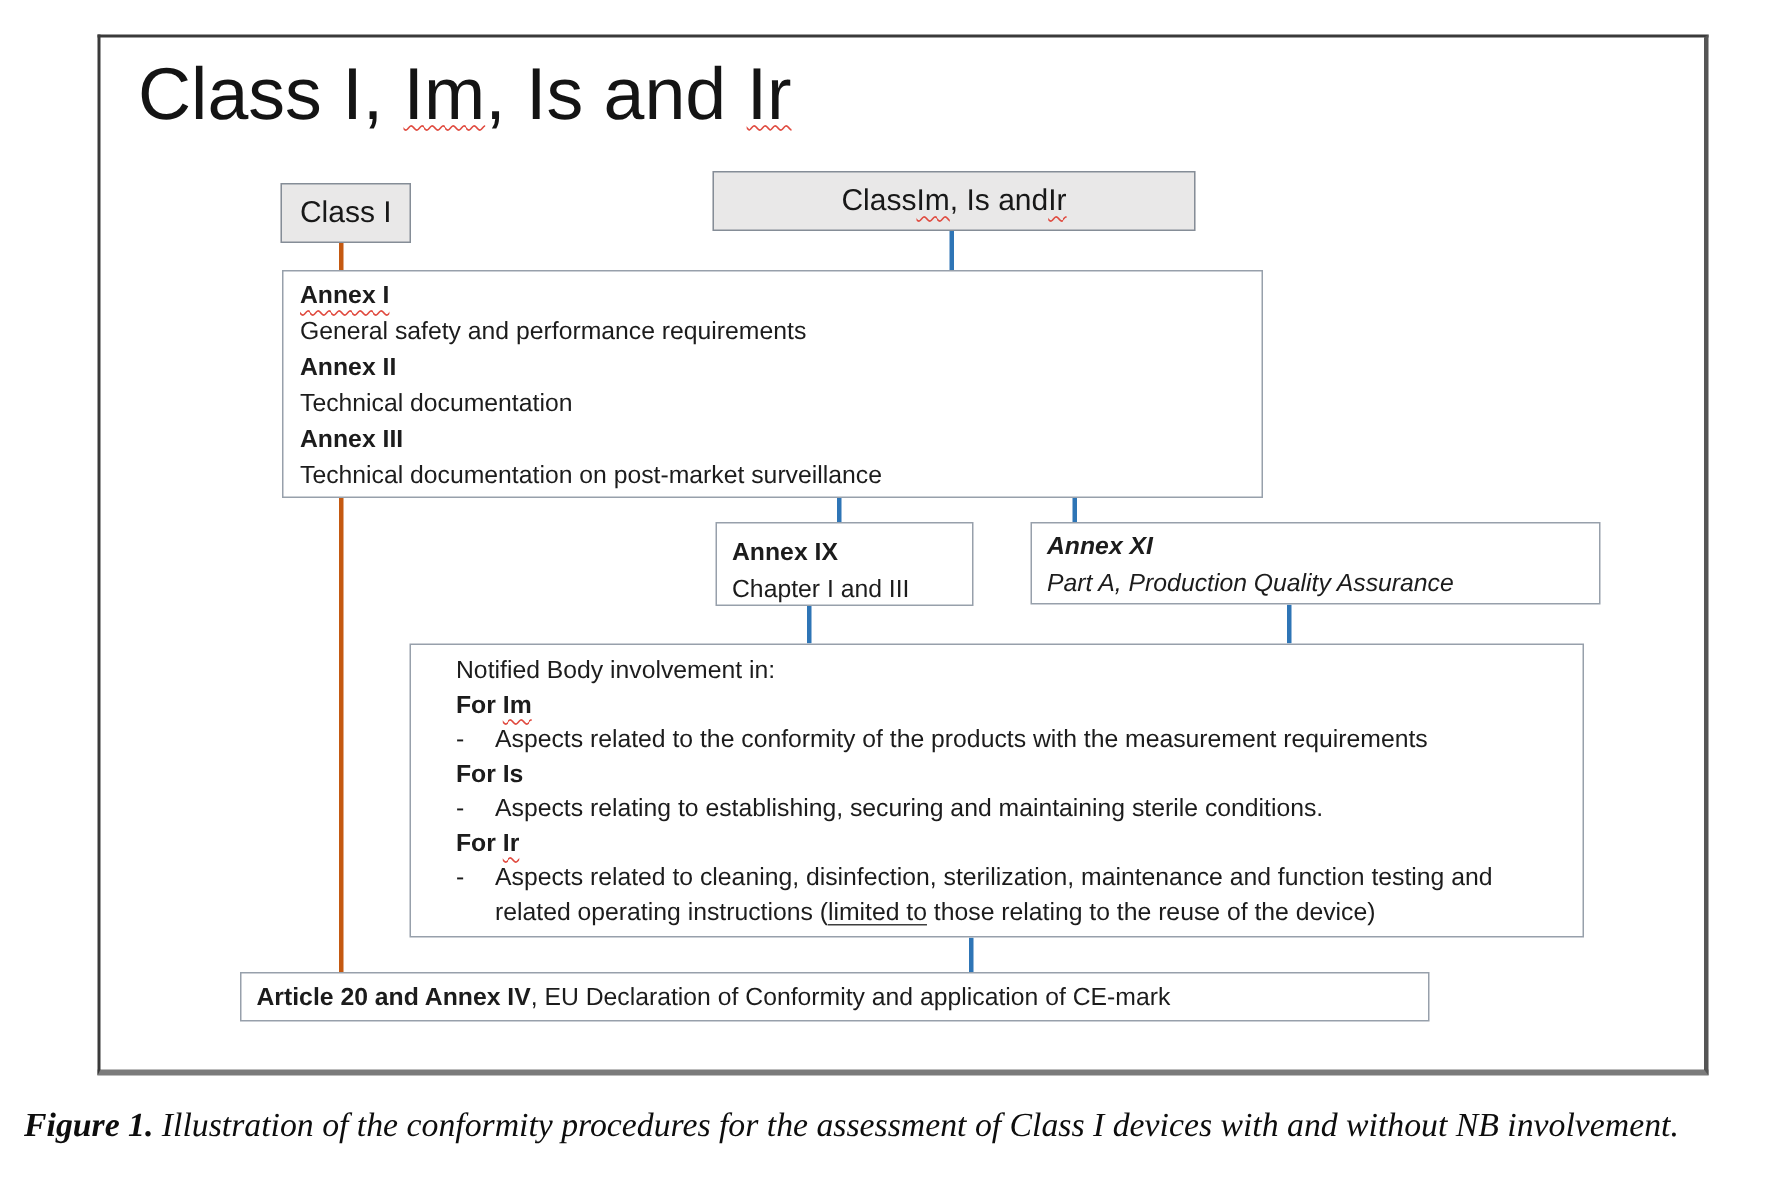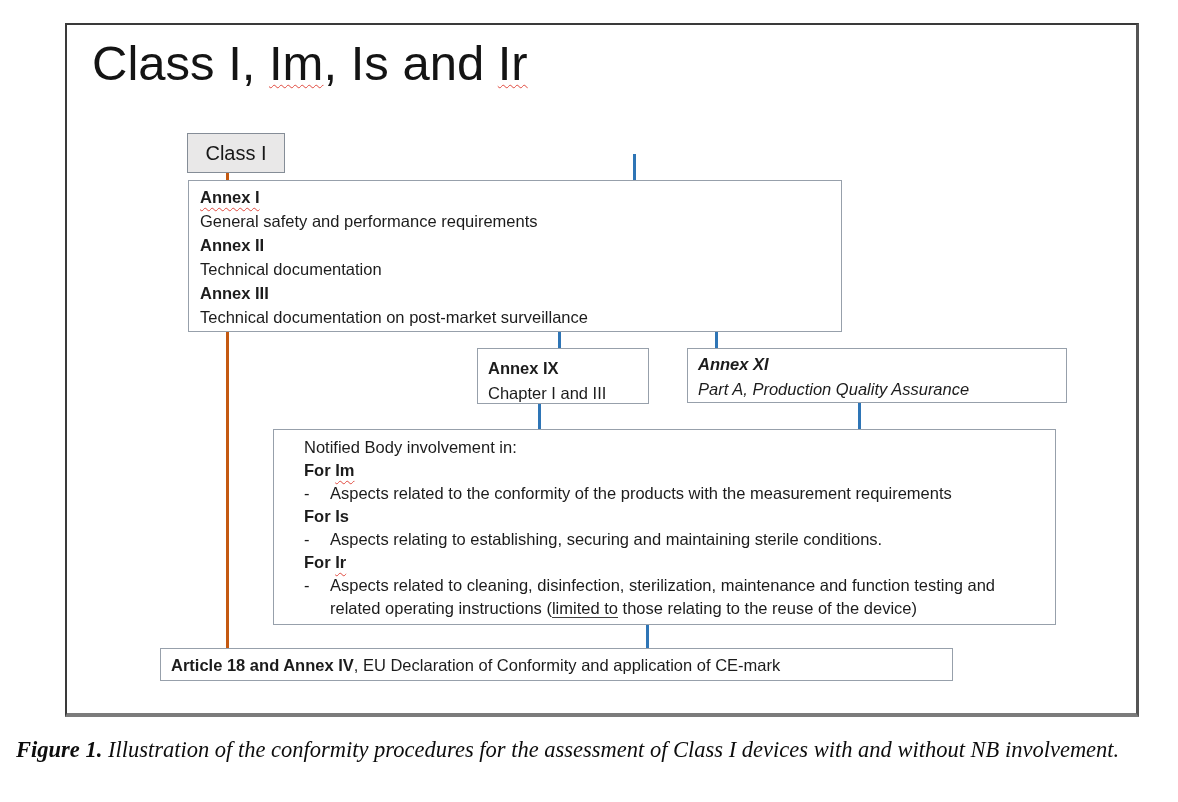--- a/index.html
+++ b/index.html
@@ -23,21 +23,21 @@
         border:1.5px solid #858d97;display:flex;align-items:center;justify-content:center;
         font-size:20px;color:#181818;}
 
   .annexBox{left:188px;top:180px;width:654px;height:152px;padding:4px 11px;line-height:24px;}
   .annexIx{left:477px;top:348px;width:172px;height:56px;padding:7px 10px;line-height:25px;}
   .annexXi{left:687px;top:348px;width:380px;height:55px;padding:3px 10px;line-height:25px;font-style:italic;}
   .nbBox{left:273px;top:429px;width:783px;height:196px;padding:6px 30px;line-height:23px;}
   .articleBox{left:160px;top:648px;width:793px;height:33px;display:flex;align-items:center;
               padding:0 10px;line-height:18px;}
 
-  .classI{left:187px;top:133px;width:98px;height:40px;}
+  .classI{left:187px;top:122px;width:87px;height:40px;}
   .classIm{left:475px;top:114px;width:322px;height:40px;}
 
   
   .conn{position:absolute;width:3px;}
   .c-o1{left:226px;top:157px;height:23px;}
   .c-o2{left:226px;top:332px;height:316px;}
   .c-b1{left:633px;top:154px;height:27px;}
   .c-b2{left:558px;top:332px;height:17px;}
   .c-b3{left:715px;top:332px;height:16px;}
   .c-b4{left:538px;top:404px;height:25px;}
@@ -77,20 +77,26 @@
   <div class="conn c-b2 blue" style="background: rgb(46, 117, 182);"></div>
   <div class="conn c-b3 blue" style="background: rgb(46, 117, 182);"></div>
   <div class="conn c-b4 blue" style="background: rgb(46, 117, 182);"></div>
   <div class="conn c-b5 blue" style="background: rgb(46, 117, 182);"></div>
   <div class="conn c-b6 blue" style="background: rgb(46, 117, 182);"></div>
 
   <div class="gbox classI" style="background: rgb(233, 232, 232);">
       <span>Class I</span>
     </div>
 
+  <div class="gbox classIm" style="background: rgb(233, 232, 232);">
+      <span>Class </span>
+      <span class="w">Im</span>
+      <span>, Is and </span>
+      <span class="w">Ir</span>
+    </div>
 
   <div class="dbox annexBox">
       <div class="line"><span class="b w">Annex I</span></div>
       <div class="line"><span>General safety and performance requirements</span></div>
       <div class="line"><span class="b">Annex II</span></div>
       <div class="line"><span>Technical documentation</span></div>
       <div class="line"><span class="b">Annex III</span></div>
       <div class="line"><span>Technical documentation on post-market surveillance</span></div>
     </div>
 
@@ -117,18 +123,18 @@
         <div class="bc"><span>Aspects relating to establishing, securing and maintaining sterile conditions.</span></div>
       </div>
       <div class="line"><span class="b">For </span><span class="b w">Ir</span></div>
       <div class="line bl">
         <span class="dash">-</span>
         <div class="bc"><span>Aspects related to cleaning, disinfection, sterilization, maintenance and function testing and related operating instructions (</span><span class="u">limited to</span><span> those relating to the reuse of the device)</span></div>
       </div>
     </div>
 
   <div class="dbox articleBox">
-    <div><span class="b">Article 18 and Annex IV</span><span>, EU Declaration of Conformity and application of CE-mark</span></div>
+    <div><span class="b">Article 20 and Annex IV</span><span>, EU Declaration of Conformity and application of CE-mark</span></div>
   </div>
 
   <div class="caption"><span class="b">Figure 1.</span><span> Illustration of the conformity procedures for the assessment of Class I devices with and without NB involvement.</span></div>
 
 </div>
 
 </body></html>

